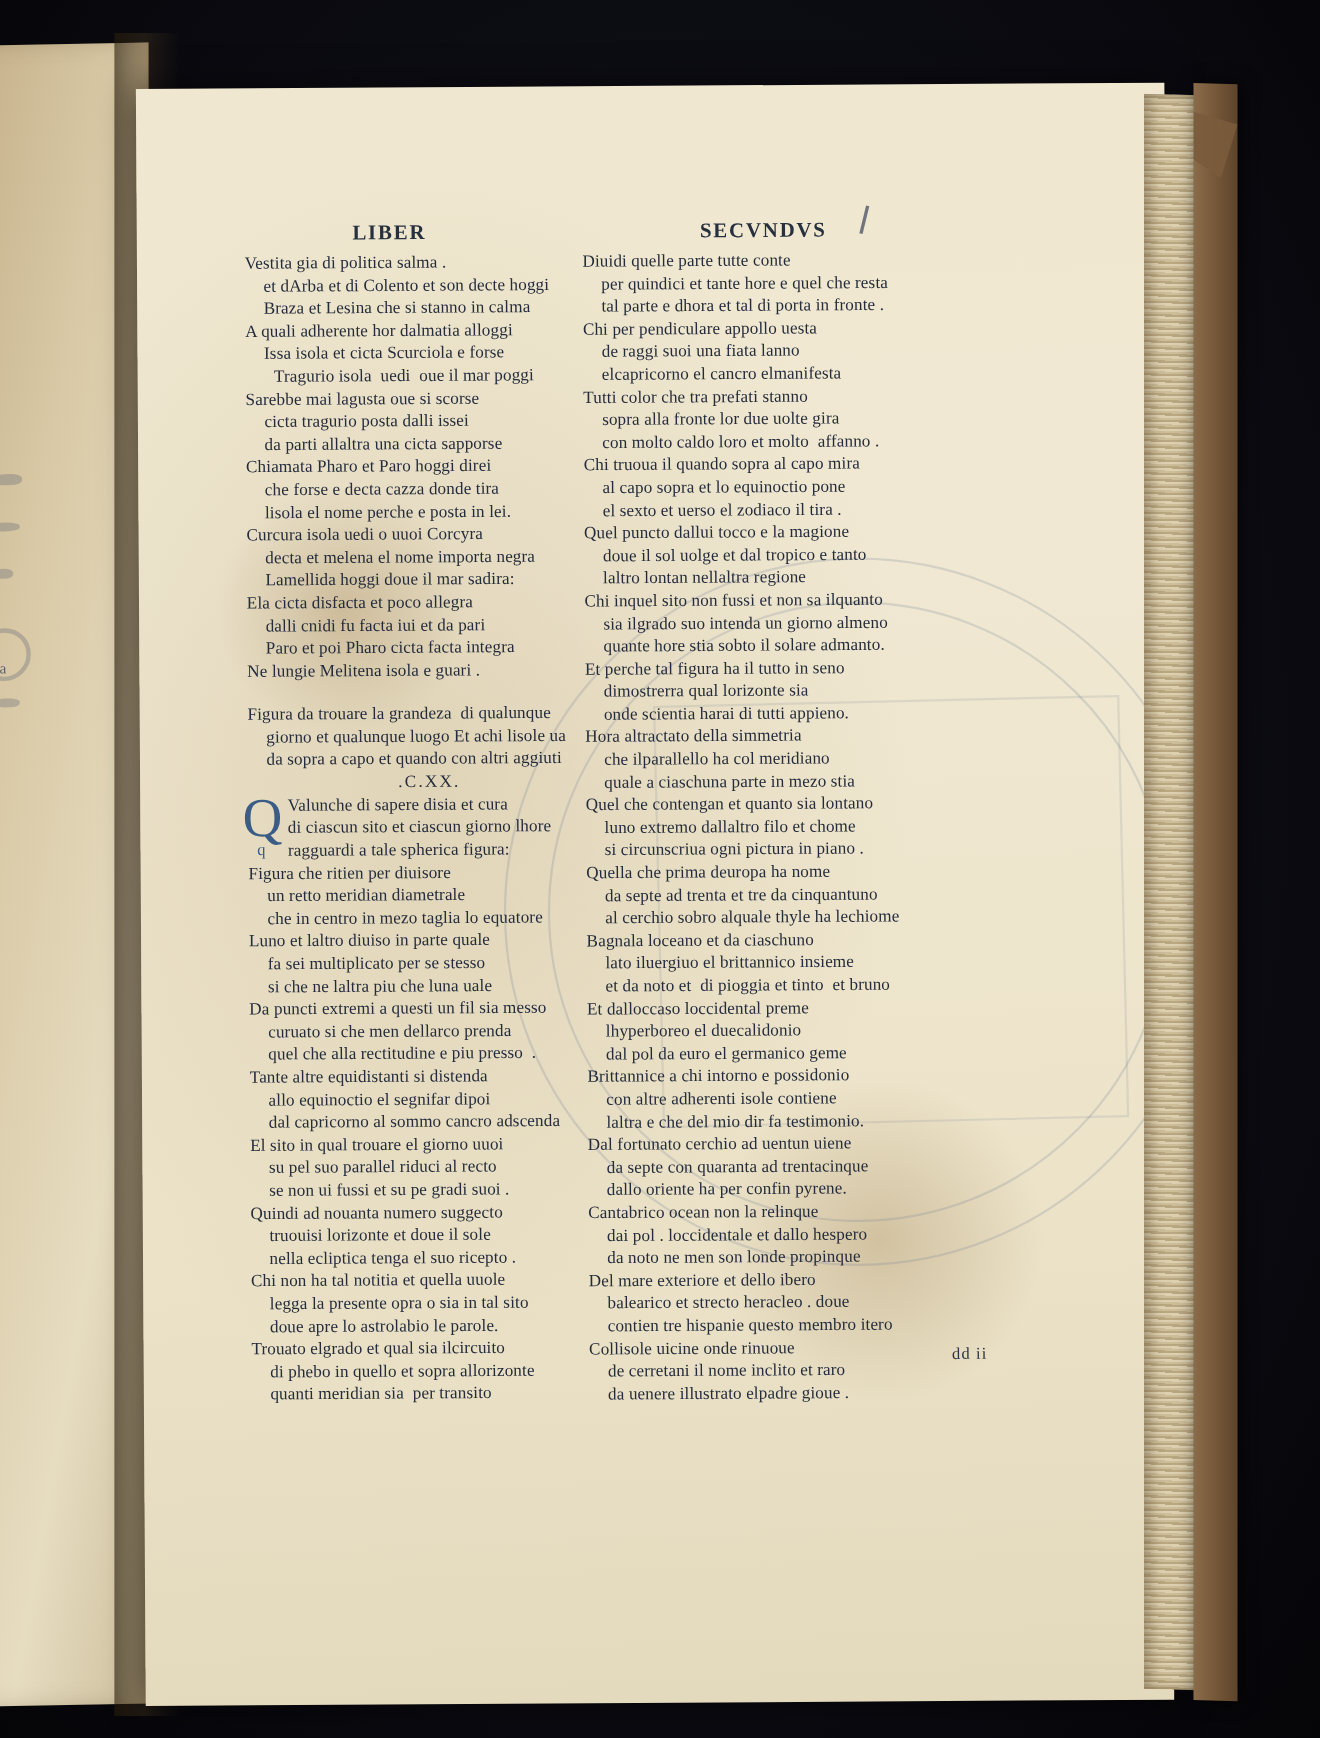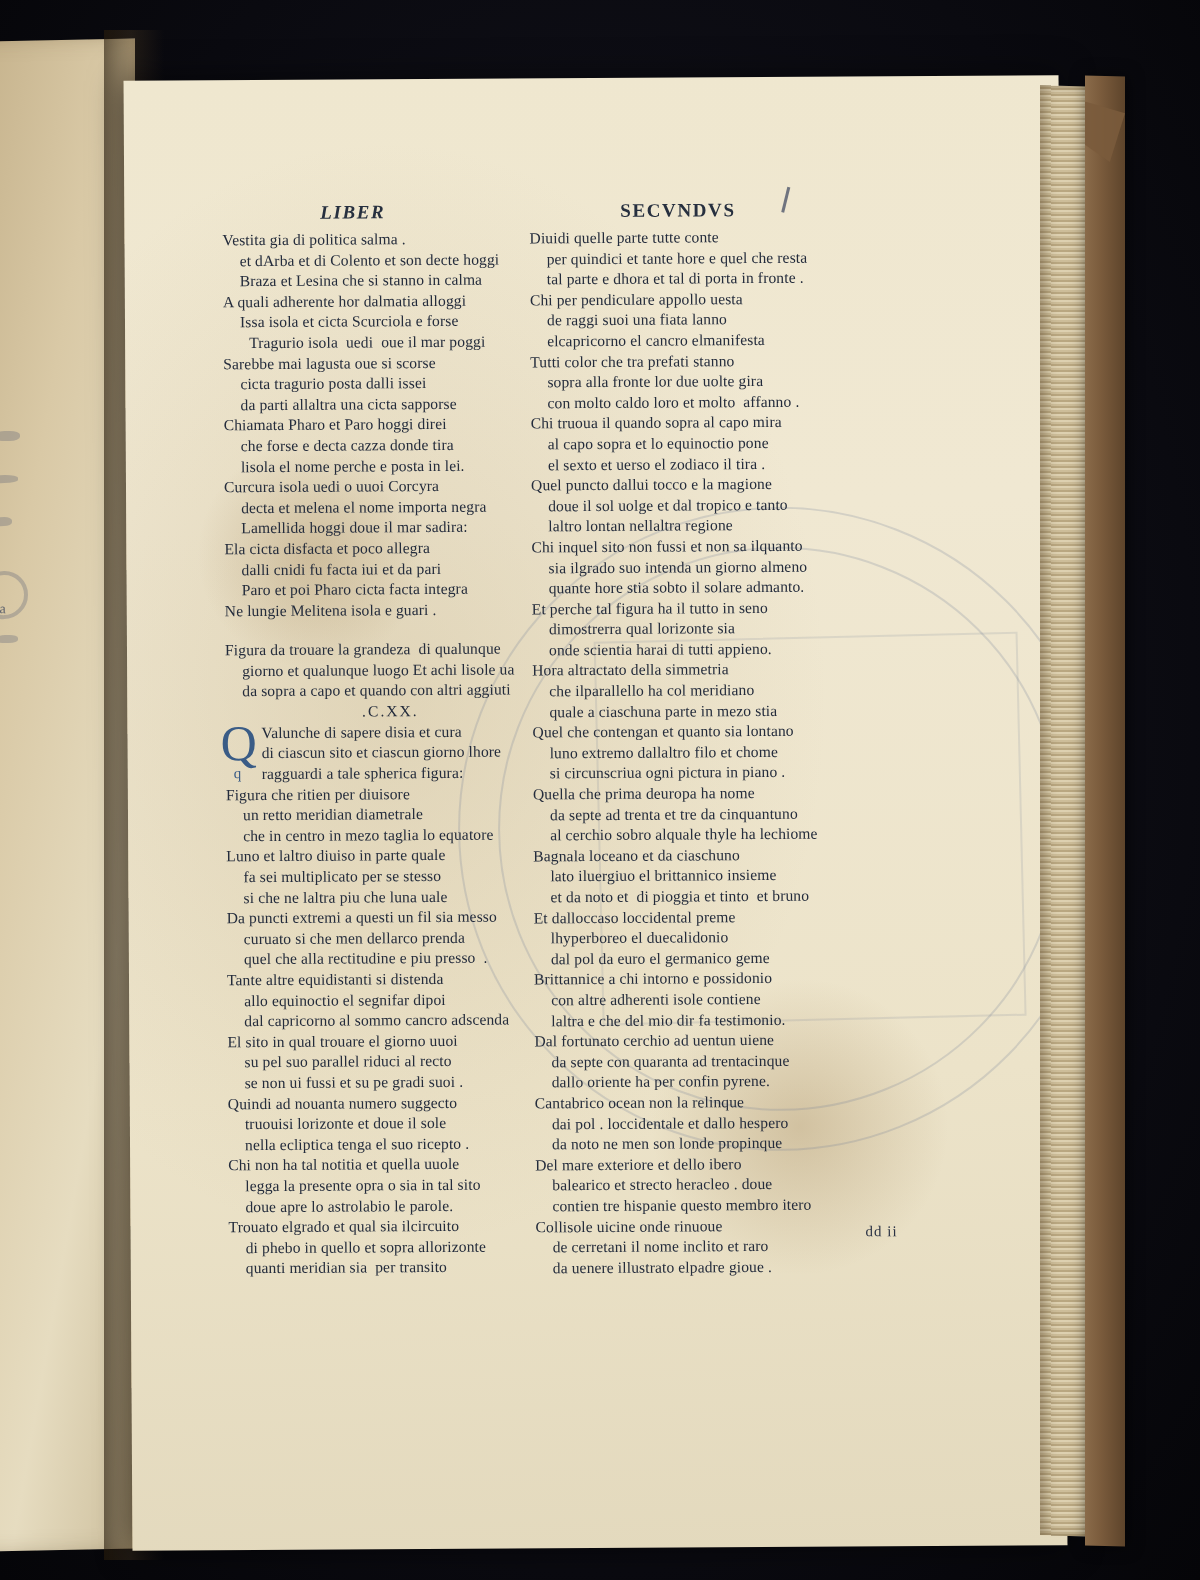--- a/index.html
+++ b/index.html
@@ -101,22 +101,22 @@
     width: 100%;
     font-family: "Liberation Serif", serif;
   }
   .header-left, .header-right {
     position: absolute;
     font-size: 19px;
     letter-spacing: 1.6px;
     color: #27303f;
     font-weight: 600;
   }
-  .header-left { left: 196px; font-style: italic; }
-  .header-right { left: 496px; }
+  .header-left { left: 196px; }
+  .header-right { left: 512px; }
 
   .col {
     position: absolute;
     top: 150px;
     font-size: 15.6px;
     line-height: 20.6px;
     color: #242c3c;
     letter-spacing: 0.1px;
   }
   .col.left { left: 98px; width: 330px; }

